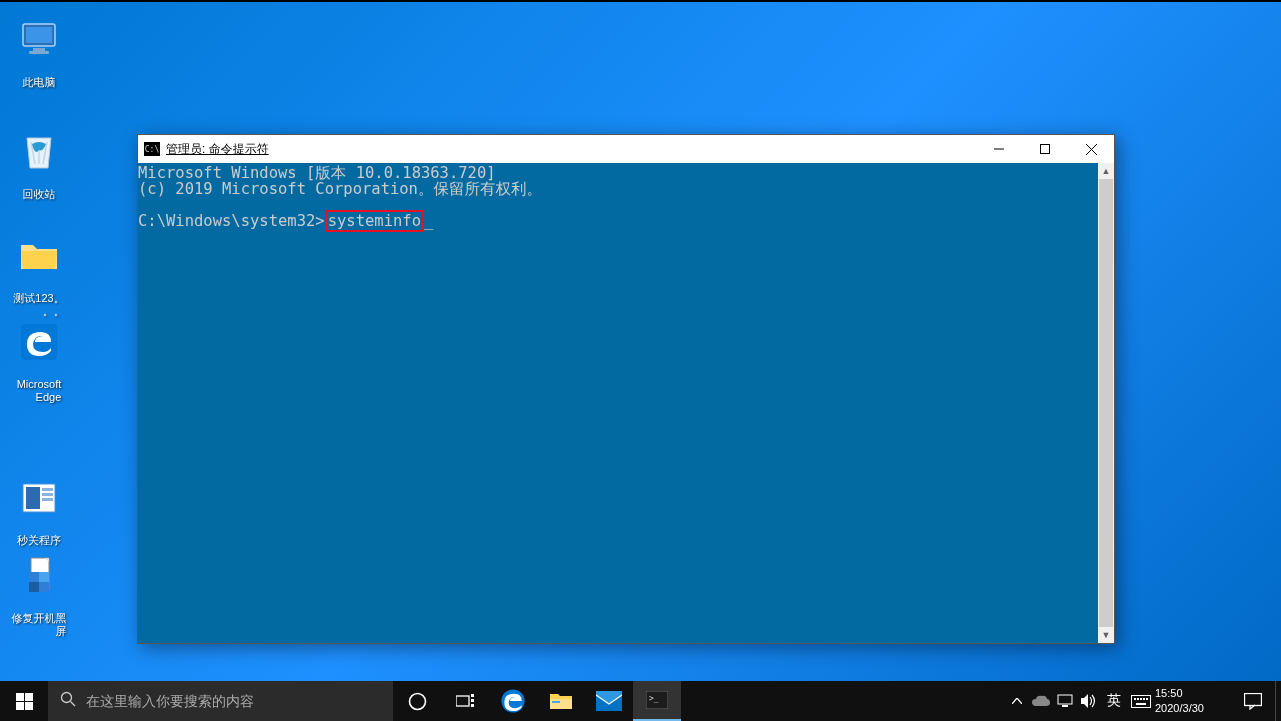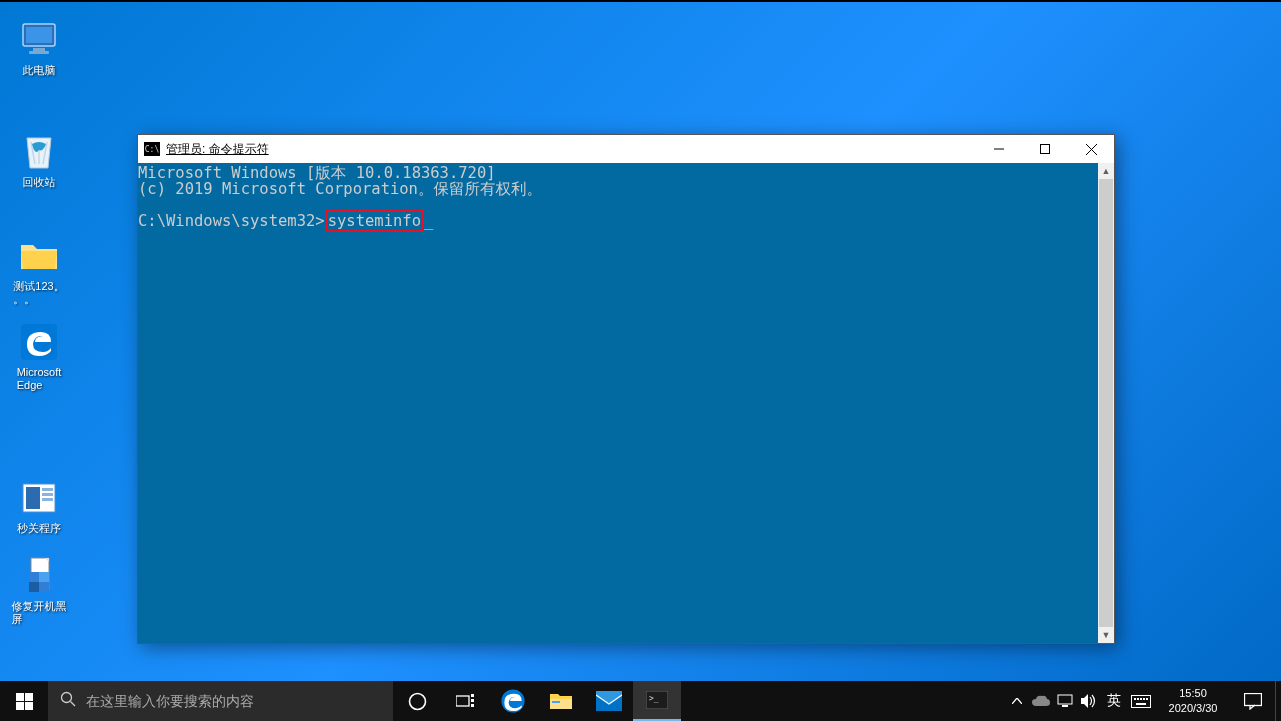--- a/index.html
+++ b/index.html
@@ -14,22 +14,22 @@
 
 .desktop-icon {
   position: absolute; width: 78px;
   display: flex; flex-direction: column; align-items: center;
   cursor: pointer;
 }
 .desktop-icon .icon-img {
   width: 40px; height: 40px; display: flex; align-items: center; justify-content: center;
 }
 .desktop-icon .icon-label {
-  color: #fff; font-size: 11px; text-align: left; line-height: 1.2;
-  text-shadow: 1px 1px 2px rgba(0,0,0,0.8); margin-top: 4px;
+  color: #fff; font-size: 11px; text-align: right; line-height: 1.2;
+  text-shadow: 1px 1px 2px rgba(0,0,0,0.8); margin-top: 16px;
   padding: 0 2px; white-space: pre-line;
 }
 
 
 .cmd-window {
   position: absolute; left: 137px; top: 132px;
   width: 978px;
   background: #fff;
   border: 1px solid #555;
   box-shadow: 4px 4px 18px rgba(0,0,0,0.4);
@@ -107,21 +107,21 @@
 .tb-right { margin-left: auto; display: flex; align-items: stretch; }
 .tray-icon {
   width: 24px; display: flex; align-items: center; justify-content: center;
   color: #fff; font-size: 13px;
 }
 .tb-ime {
   padding: 0 6px; display: flex; align-items: center; justify-content: center;
   color: #fff; font-size: 14px;
 }
 .tb-clock {
-  width: 76px; display: flex; flex-direction: column; align-items: center; justify-content: center;
+  width: 76px; display: flex; flex-direction: column; justify-content: center;
   color: #fff; font-size: 11px; line-height: 1.35;
 }
 .tb-notif {
   width: 44px; display: flex; align-items: center; justify-content: center;
   color: #fff;
 }
 .tb-showdesk { width: 6px; border-left: 1px solid #444; }
 </style>
 </head>
 <body>

